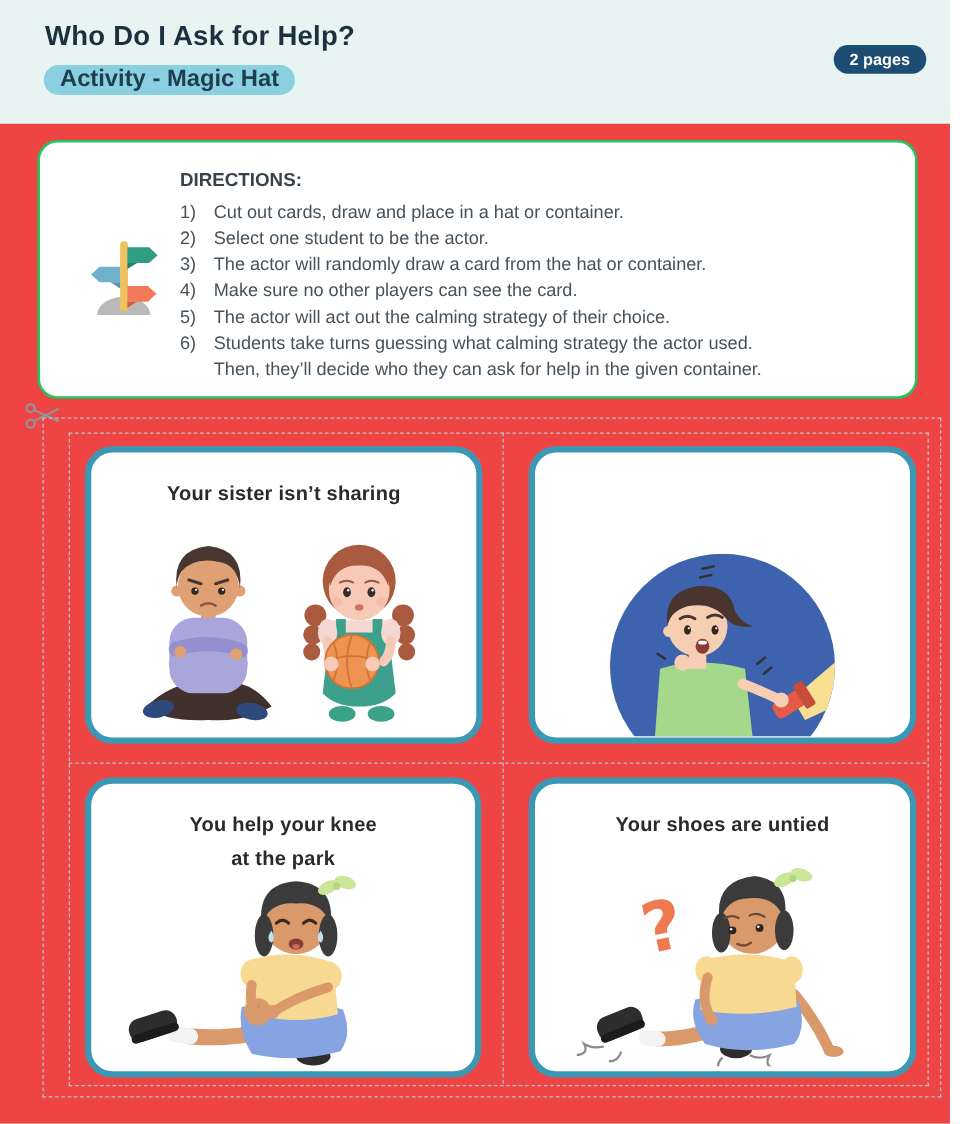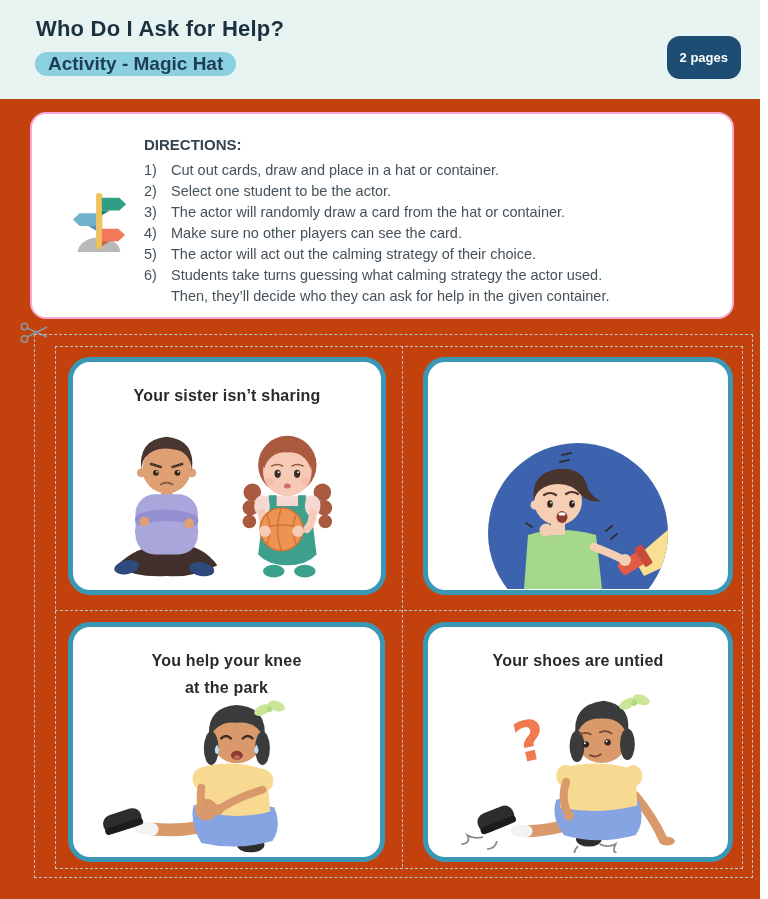--- a/index.html
+++ b/index.html
@@ -1,37 +1,37 @@
 <!DOCTYPE html>
 <html><head>
 <meta charset="utf-8">
 <style>
   html,body { margin:0; padding:0; background:#fff; }
   .page {
     position:relative; width:760px; height:899px; overflow:hidden;
-    background:#c2410c; font-family:"Liberation Sans", sans-serif;
+    background:#ef4444; font-family:"Liberation Sans", sans-serif;
   }
   
   .header { position:absolute; left:0; top:0; width:768px; height:99px; background:#e8f4f1; }
   .page-title {
     position:absolute; left:36px; top:16px; font-size:22px; font-weight:bold;
     color:#1c3140; letter-spacing:.2px;
   }
   .activity-badge {
     position:absolute; left:35px; top:52px; background:#8ad0e1; color:#1d3d52;
     font-size:19px; font-weight:bold; padding:4px 13px; border-radius:14px; line-height:16px;
   }
   .pages-badge {
     position:absolute; right:27px; top:36px; background:#1d4d72; color:#fff;
-    font-size:13px; font-weight:bold; padding:14px 13px; border-radius:13px; line-height:15px;
+    font-size:13px; font-weight:bold; padding:4px 13px; border-radius:13px; line-height:15px;
   }
   
   .directions {
     position:absolute; left:30px; top:112px; width:704px; height:207px;
-    border:2px solid #f9a8d4; border-radius:16px; background:#fff; box-sizing:border-box;
+    border:2px solid #22c55e; border-radius:16px; background:#fff; box-sizing:border-box;
   }
   .signpost { position:absolute; left:38px; top:76px; }
   .dir-heading { position:absolute; left:112px; top:22px; font-size:15px; font-weight:bold; color:#37444d; }
   .dir-list { position:absolute; left:112px; top:46px; width:575px; }
   .dir-item { display:flex; font-size:14.5px; color:#45525b; line-height:21px; }
   .dir-num { width:27px; flex:none; }
   .dir-text { white-space:pre-line; }
   
   .cut { position:absolute; border:0 dashed #bcc1c5; }
   .cut-outer { left:34px; top:334px; width:717px; height:542px; border-width:1.5px; }

